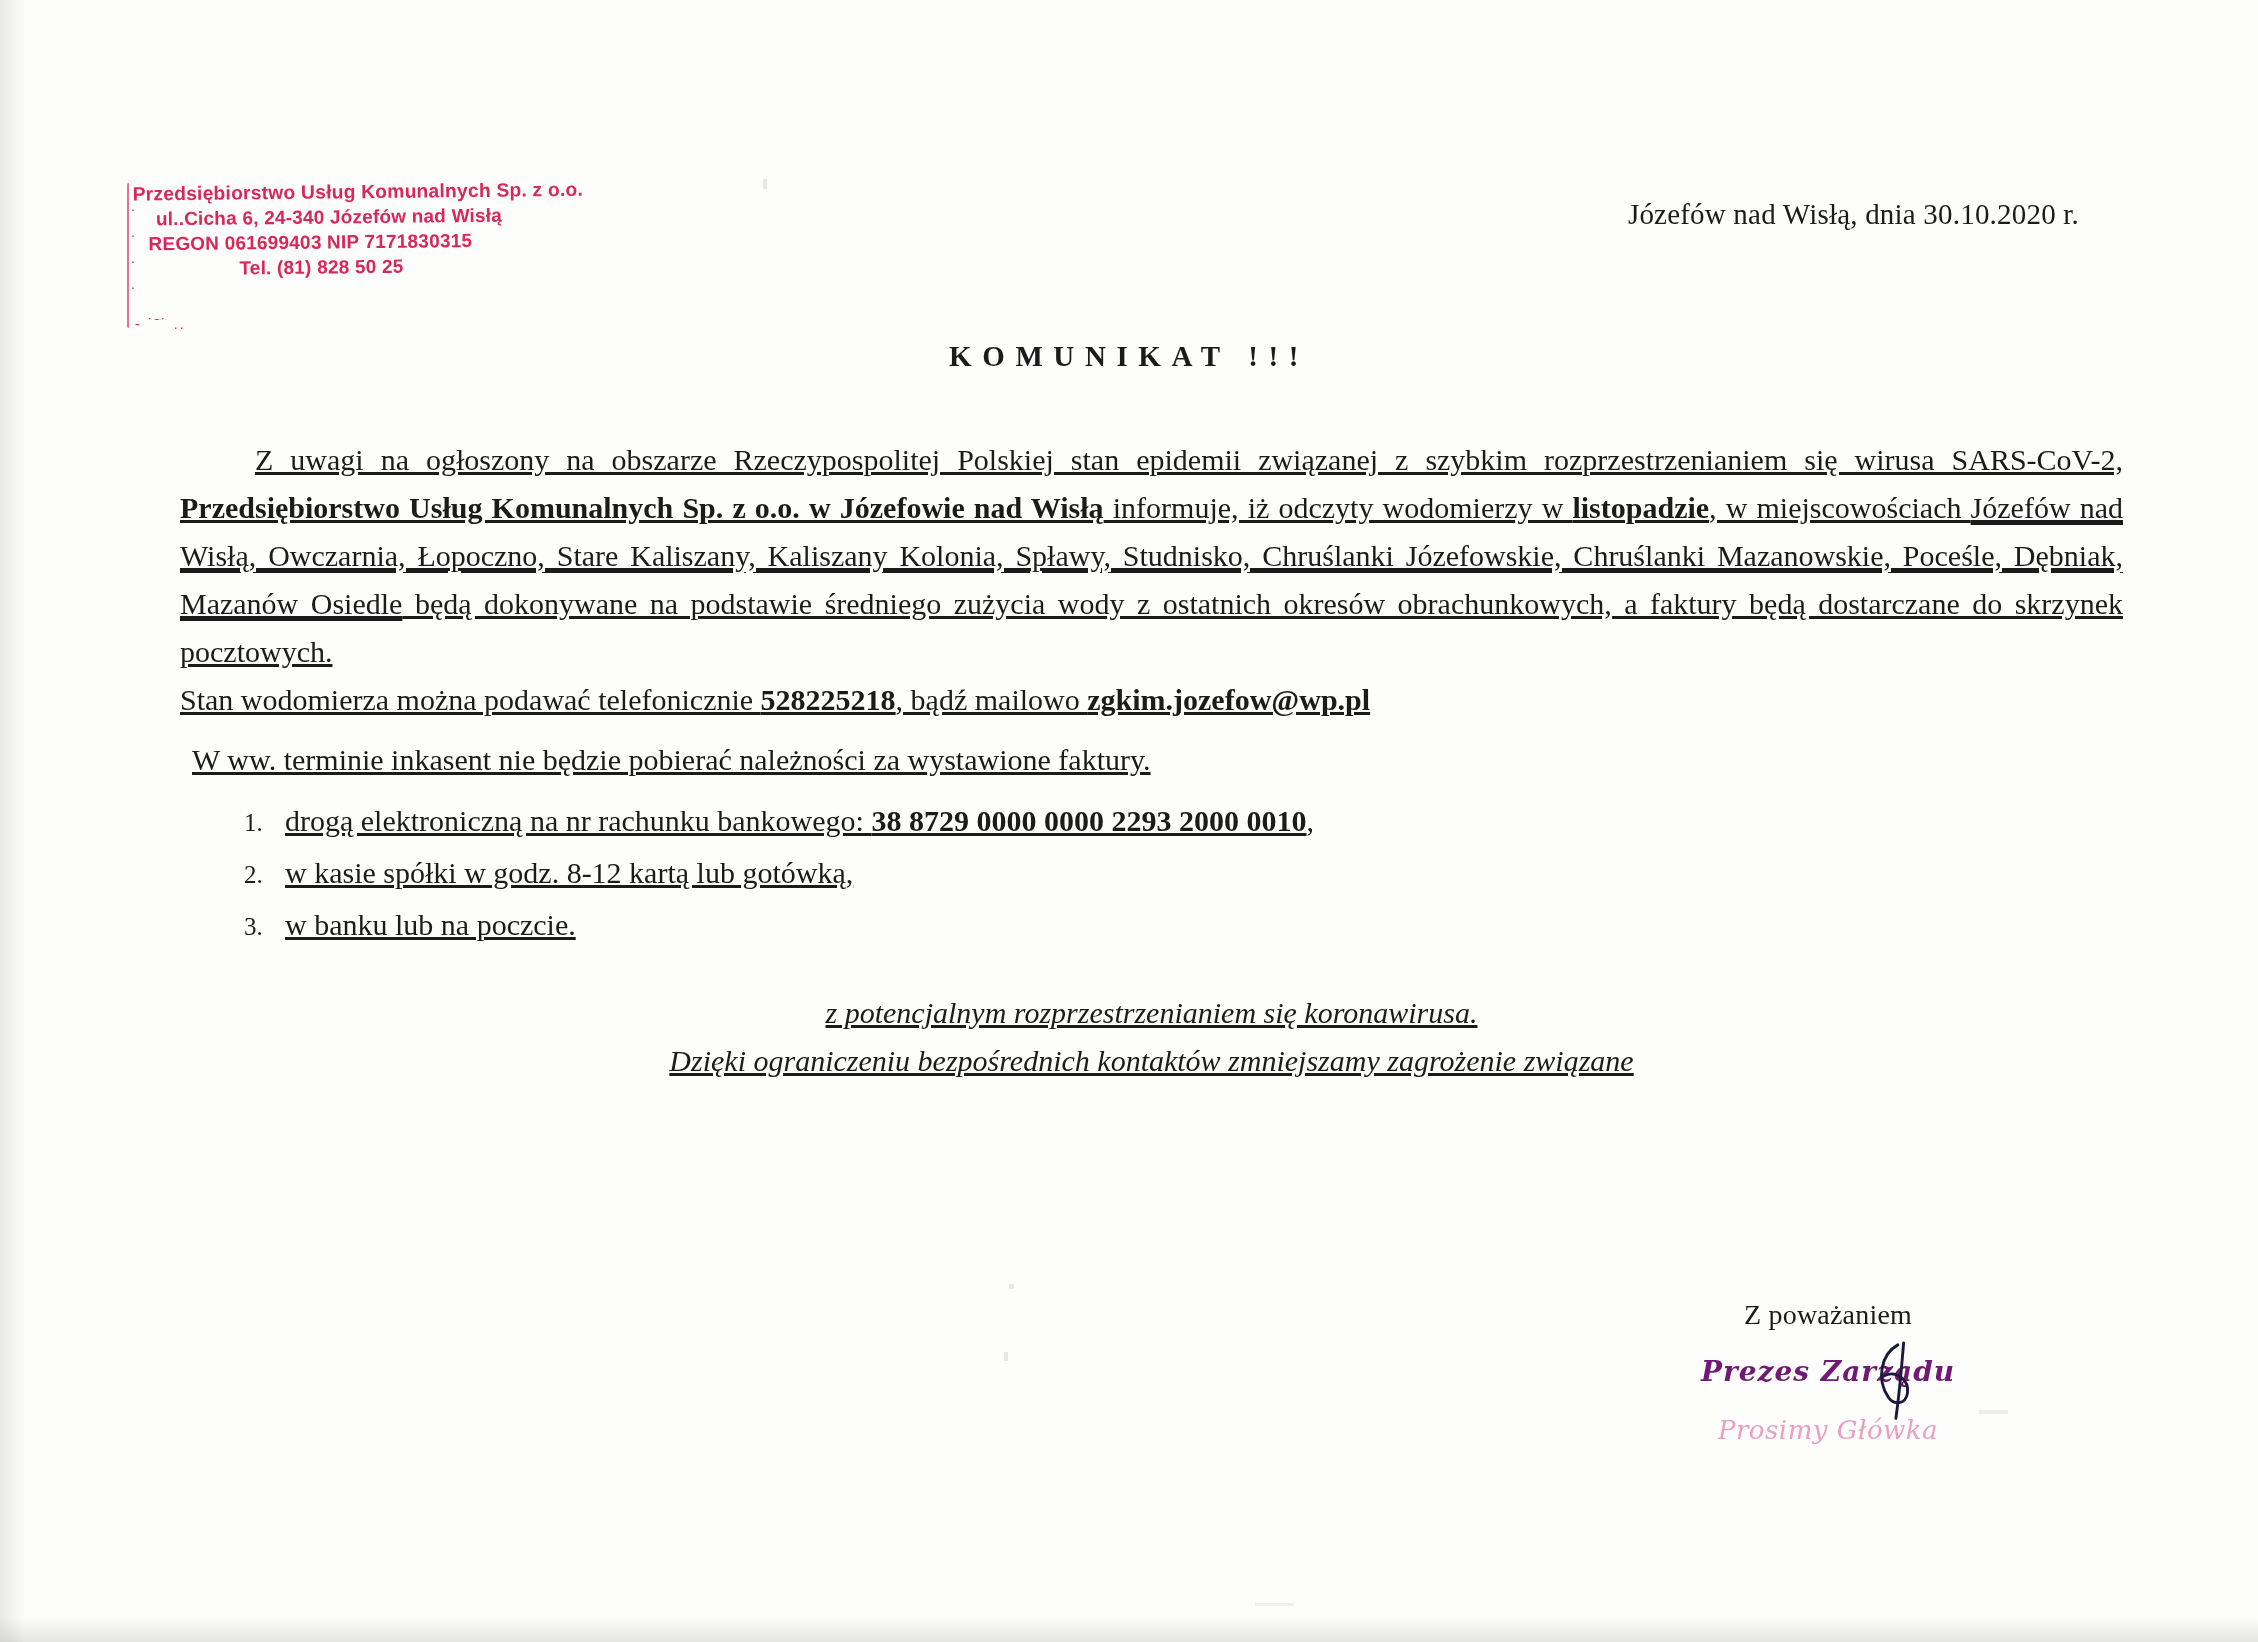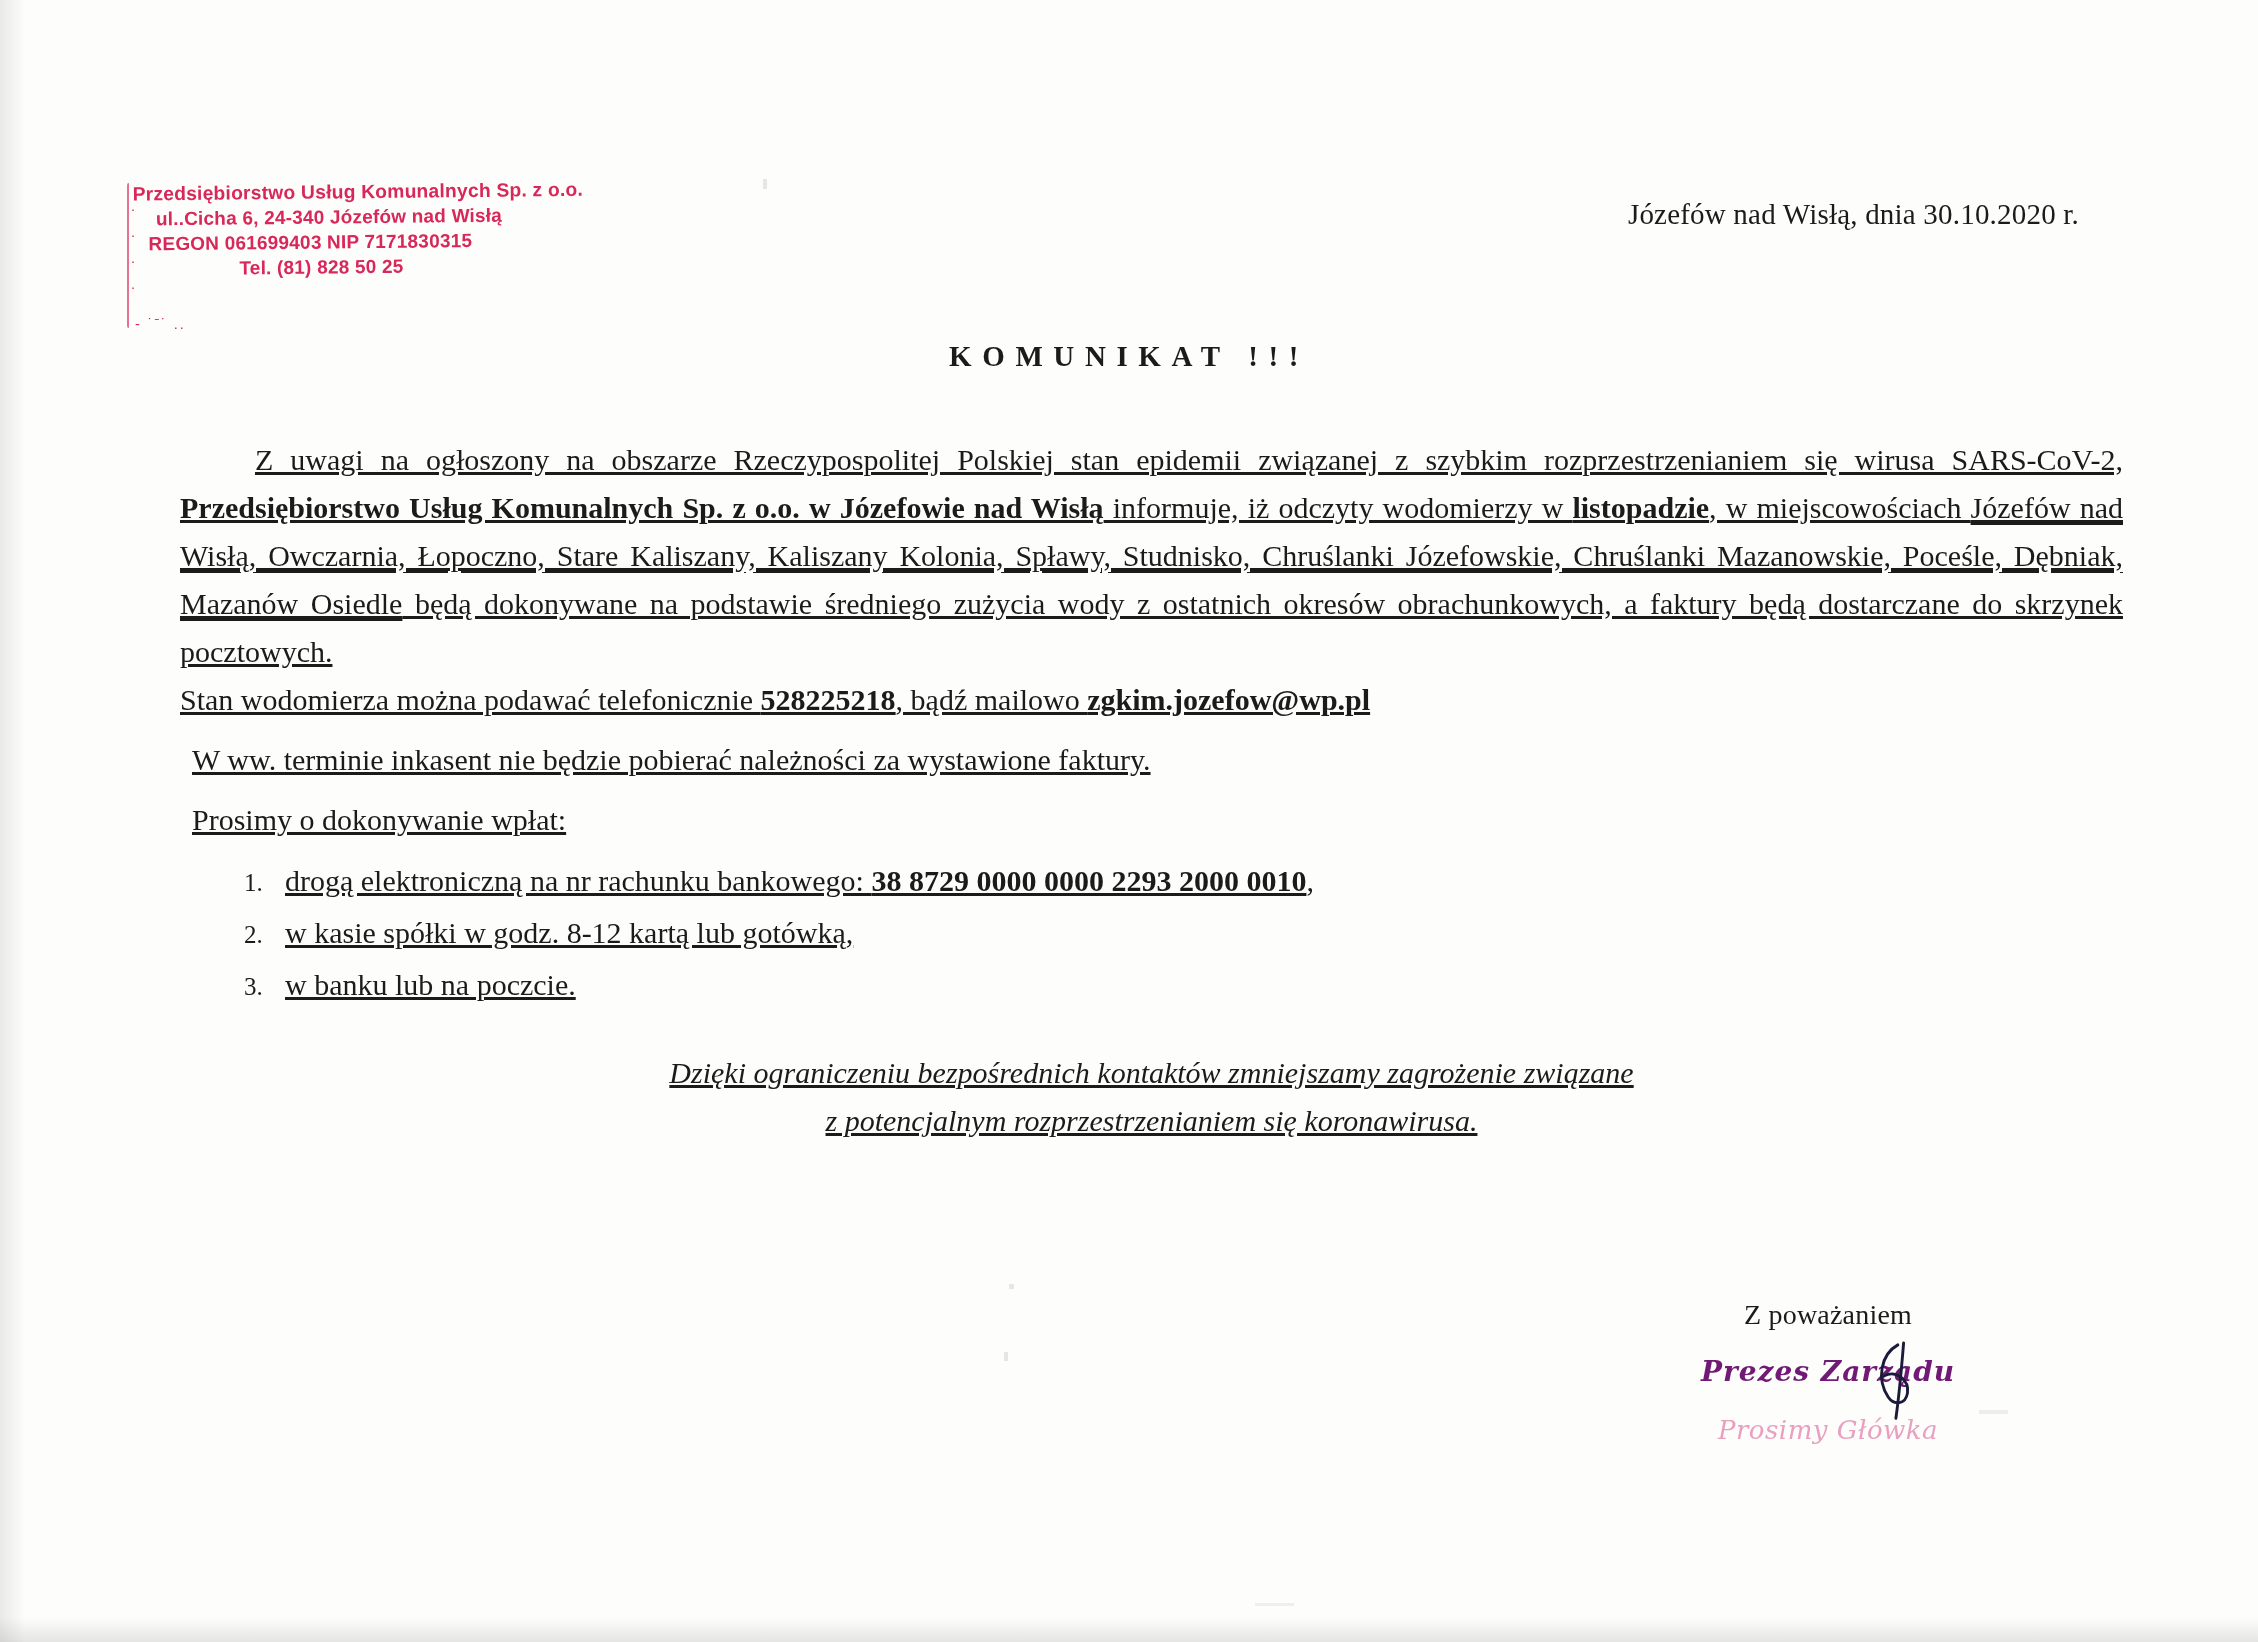--- a/index.html
+++ b/index.html
@@ -223,31 +223,30 @@
   <div class="heading">KOMUNIKAT !!!</div>
 
   <div class="body-block">
 
     <p class="para indent"><span>Z uwagi na ogłoszony na obszarze Rzeczypospolitej Polskiej stan epidemii związanej z szybkim rozprzestrzenianiem się wirusa SARS-CoV-2, </span><span class="b">Przedsiębiorstwo Usług Komunalnych Sp. z o.o. w Józefowie nad Wisłą</span><span> informuje, iż odczyty wodomierzy w </span><span class="b">listopadzie</span><span>, w miejscowościach </span><span class="u">Józefów nad Wisłą, Owczarnia, Łopoczno, Stare Kaliszany, Kaliszany Kolonia, Spławy, Studnisko, Chruślanki Józefowskie, Chruślanki Mazanowskie, Poceśle, Dębniak, Mazanów Osiedle</span><span> będą dokonywane na podstawie średniego zużycia wody z ostatnich okresów obrachunkowych, a faktury będą dostarczane do skrzynek pocztowych.</span></p>
 
     <p class="para"><span> Stan wodomierza można podawać telefonicznie </span><span class="b">528225218</span><span>, bądź mailowo </span><span class="b">zgkim.jozefow@wp.pl</span></p>
 
     <p class="line-plain">W ww. terminie inkasent nie będzie pobierać należności za wystawione faktury.</p>
 
-    <p class="line-plain">Prosimy o dokonywanie wpłat:</p>
 
     <ol class="numbered">
       <li><span class="num">1.</span><span>drogą elektroniczną na nr rachunku bankowego: </span><span class="b">38 8729 0000 0000 2293 2000 0010</span><span>,</span></li>
       <li><span class="num">2.</span><span>w kasie spółki w godz. 8-12 kartą lub gotówką,</span></li>
       <li><span class="num">3.</span><span>w banku lub na poczcie.</span></li>
     </ol>
 
     <div class="italic-block">
+      <div>z potencjalnym rozprzestrzenianiem się koronawirusa.</div>
       <div>Dzięki ograniczeniu bezpośrednich kontaktów zmniejszamy zagrożenie związane</div>
-      <div>z potencjalnym rozprzestrzenianiem się koronawirusa.</div>
     </div>
   </div>
 
   <div class="sig">
     <div class="regards">Z poważaniem</div>
     <div class="post">Prezes Zarządu</div>
     <div class="name">Prosimy Główka</div>
     <svg class="scribble" viewBox="0 0 70 86">
       <path d="M40 4 C22 14, 18 40, 30 58 C36 67, 48 66, 50 54 C52 40, 38 30, 26 36" fill="none" stroke="#1a1a3a" stroke-width="3" stroke-linecap="round"></path>
       <path d="M46 2 C44 26, 42 52, 38 80" fill="none" stroke="#1a1a3a" stroke-width="3" stroke-linecap="round"></path>

